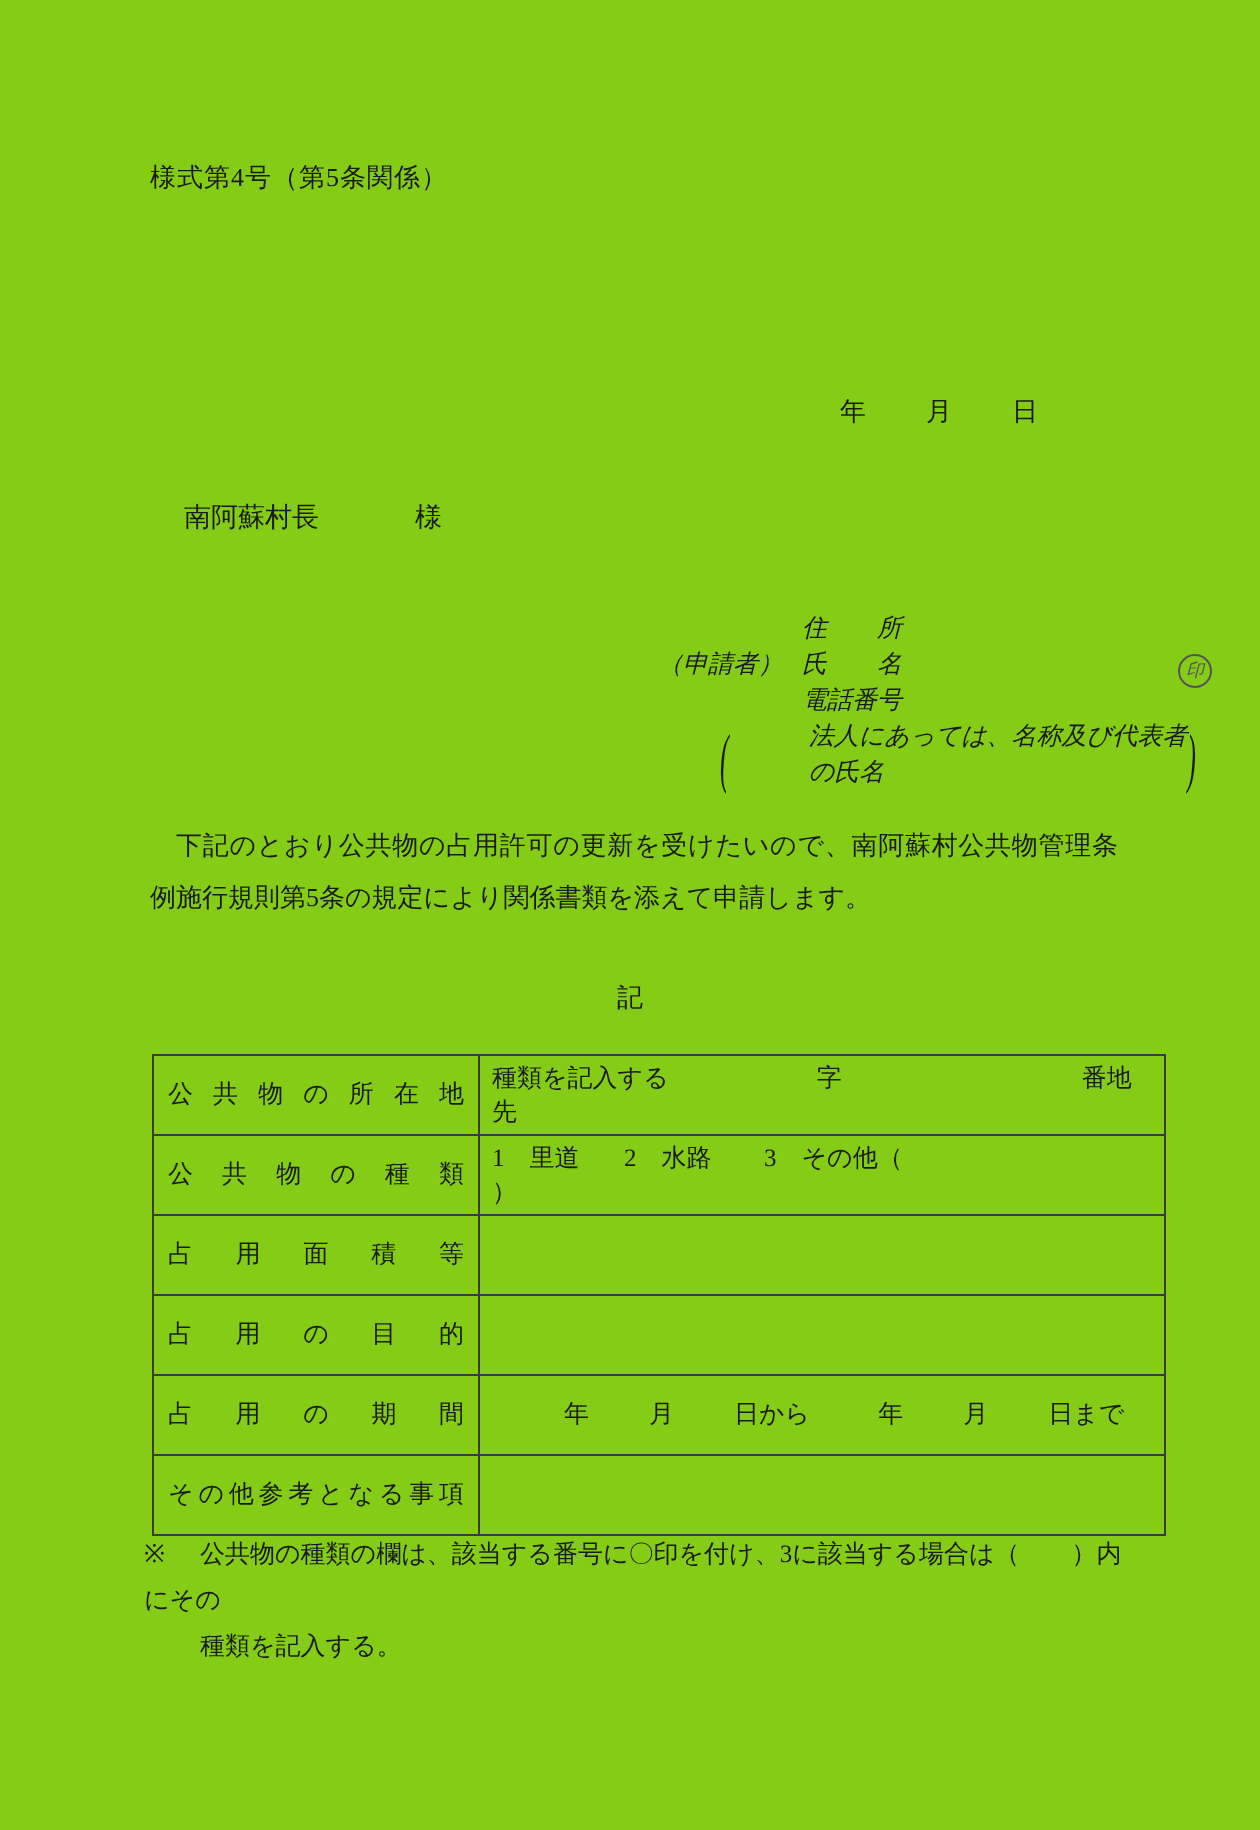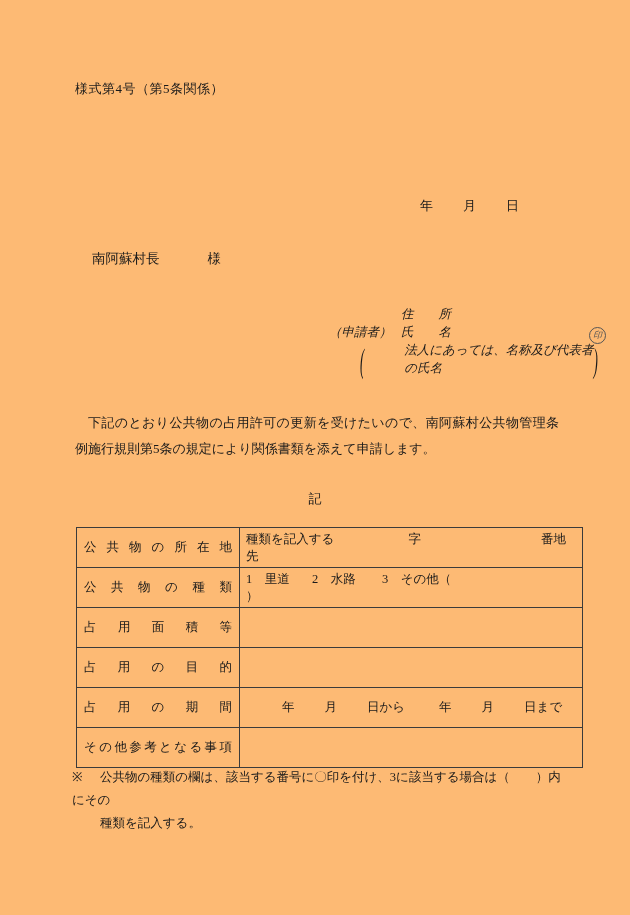--- a/index.html
+++ b/index.html
@@ -8,21 +8,21 @@
     background: #ffffff;
   }
   body {
     font-family: "Liberation Serif", "DejaVu Serif", serif;
     color: #1a1a1a;
   }
   .page {
     position: relative;
     width: 630px;
     height: 915px;
-    background: #fdba74;
+    background: #84cc16;
     overflow: hidden;
   }
 
   
   .form-no {
     position: absolute;
     left: 75px;
     top: 80px;
     font-size: 13px;
     letter-spacing: 0.5px;
@@ -213,20 +213,24 @@
   <div class="applicant">
     <div class="applicant-row">
       <span class="applicant-tag"></span>
       <span class="applicant-key solid">住　　所</span>
     </div>
     <div class="applicant-row">
       <span class="applicant-tag">（申請者）</span>
       <span class="applicant-key solid">氏　　名</span>
       <span class="seal">印</span>
     </div>
+    <div class="applicant-row">
+      <span class="applicant-tag"></span>
+      <span class="applicant-key solid">電話番号</span>
+    </div>
     <div class="note-wrap">
       <span class="brace">(</span>
       <span class="note-lines">
         <div>法人にあっては、名称及び代表者</div>
         <div>の氏名</div>
       </span>
       <span class="brace">)</span>
     </div>
   </div>
 

